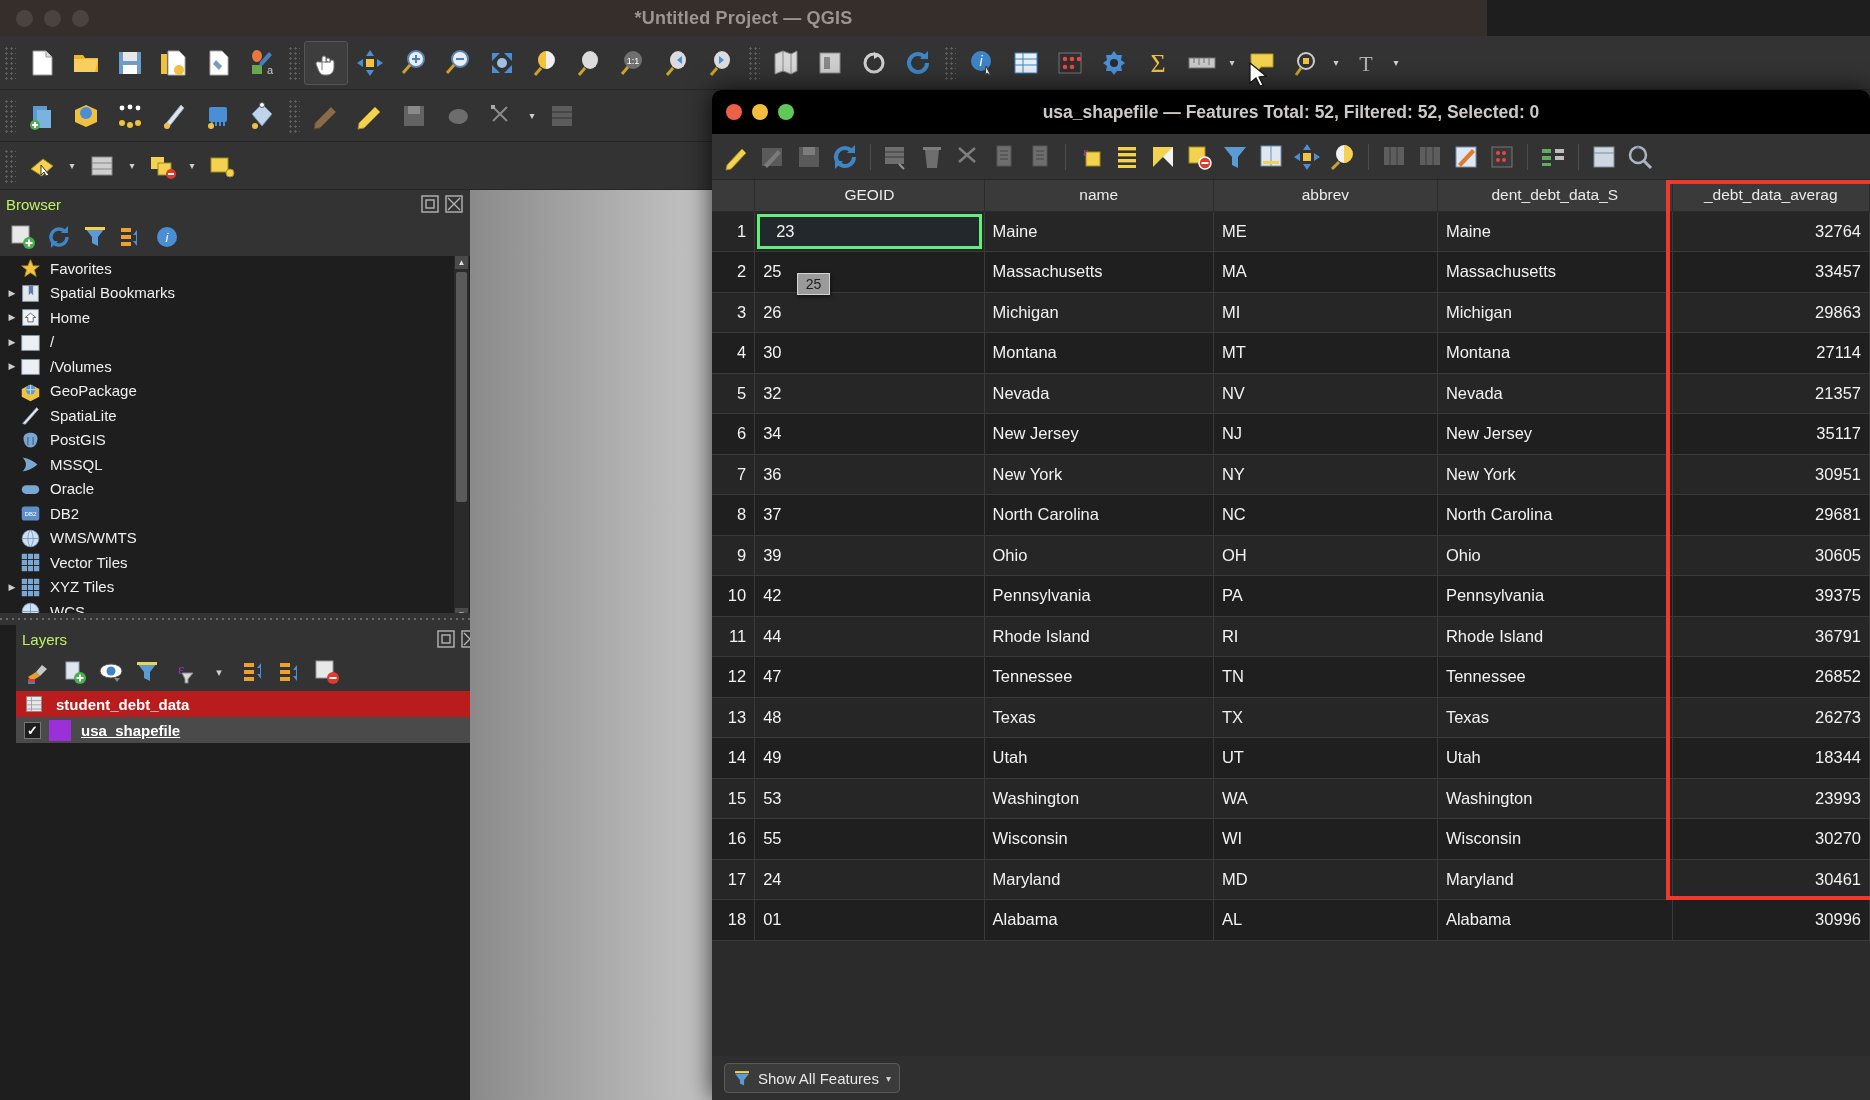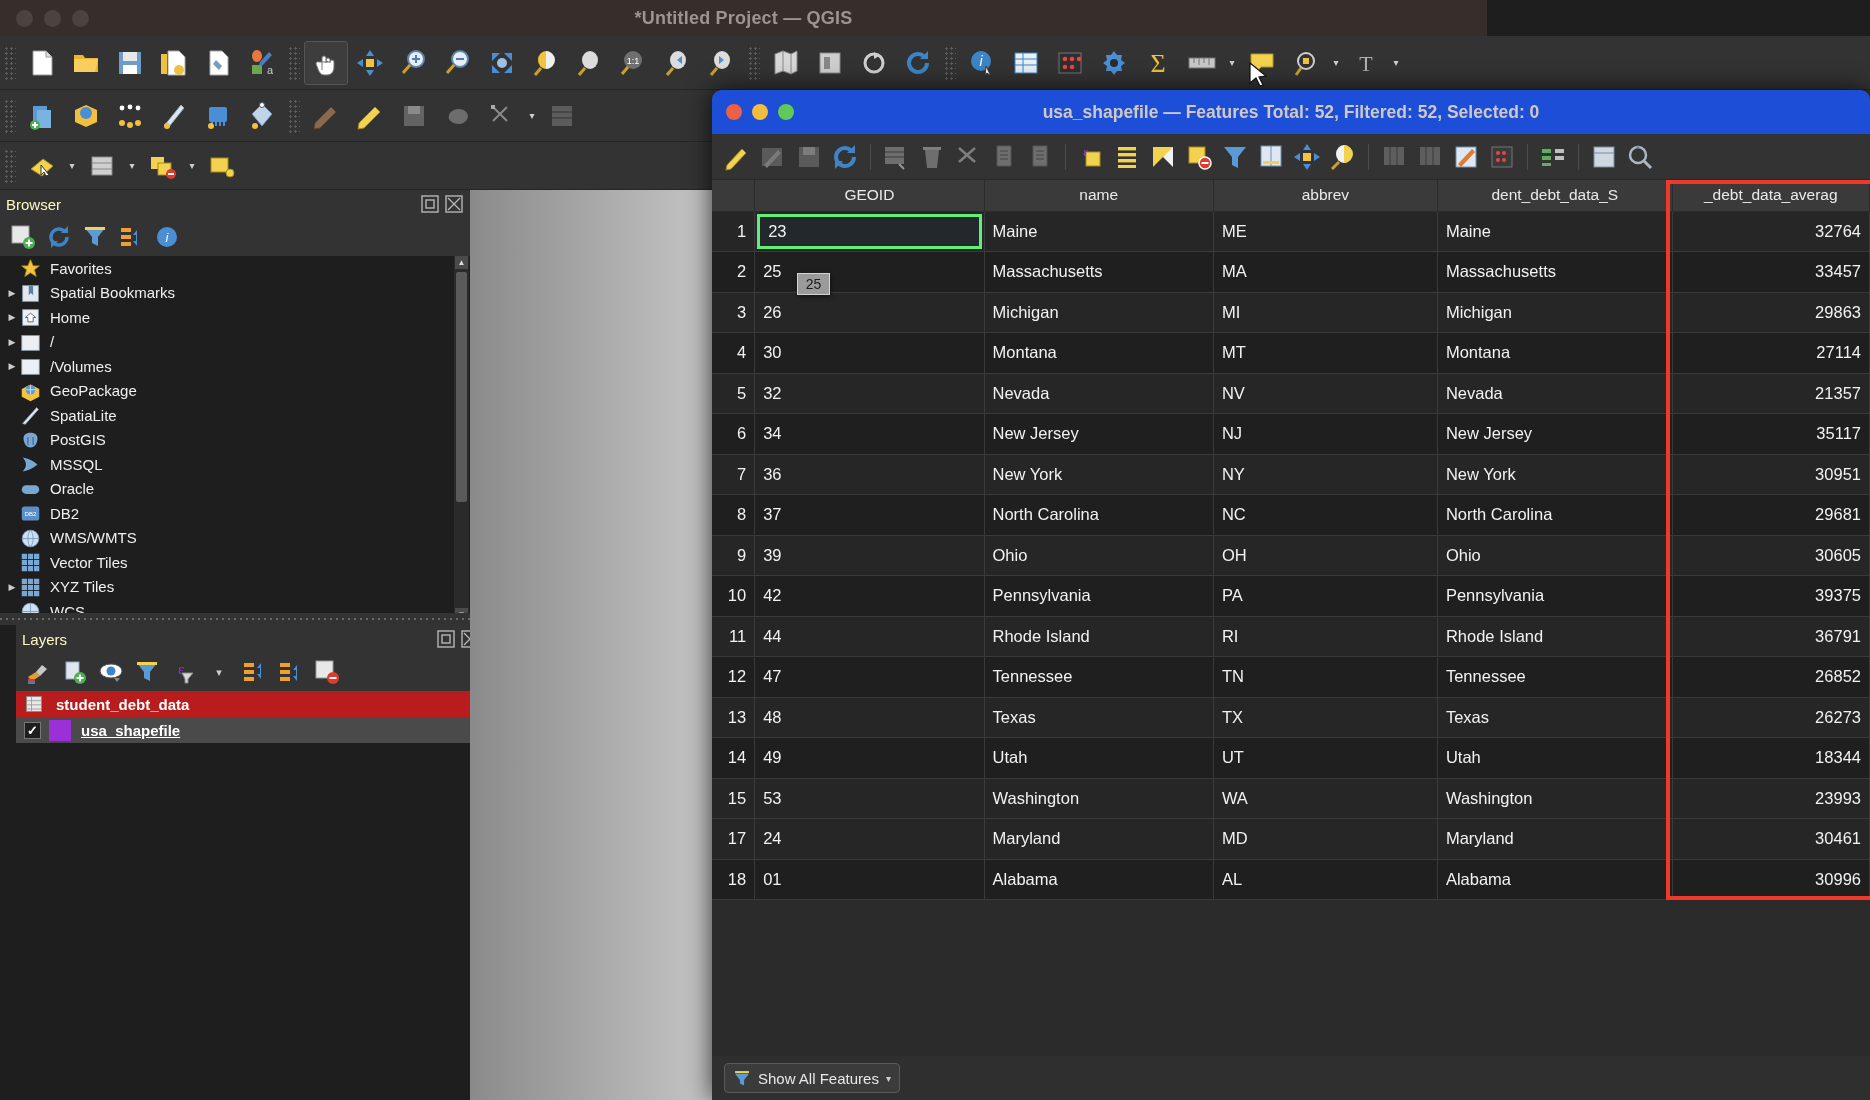--- a/index.html
+++ b/index.html
@@ -52,21 +52,21 @@
   .caret-side { width: 16px; font-size: 10px; color: #cfcfcf; display:flex; align-items:center; justify-content:center; height:44px;}
 
   
   .ico { width: 30px; height: 30px; position: relative; display:block; }
 
   
   .panel-head {
     display: flex; align-items: center; height: 28px;
     padding: 0 6px; background: #333333;
   }
-  .panel-title { font-size: 15px; color: #fef9c3; flex: 1; }
+  .panel-title { font-size: 15px; color: #bef264; flex: 1; }
   .panel-btn { width: 20px; height: 20px; margin-left: 4px; }
   .ptoolbar {
     display: flex; align-items: center; gap: 10px;
     height: 38px; padding: 0 10px; background: #333333;
   }
   .ptbtn { width: 26px; height: 26px; position: relative; }
 
   .tree { background: #1e1e1e; overflow: hidden; position: relative; }
   .trow {
     display: flex; align-items: center; height: 24.5px;
@@ -117,21 +117,21 @@
 
   
   #attr-win {
     position: absolute;
     background: #2b2b2b;
     border-radius: 9px 9px 0 0;
     box-shadow: 0 0 26px rgba(0,0,0,.75);
     overflow: hidden;
   }
   .attr-titlebar {
-    height: 44px; background: #1d4ed8; display: flex; align-items: center;
+    height: 44px; background: #000000; display: flex; align-items: center;
     position: relative; border-radius: 9px 9px 0 0;
   }
   .attr-traffic { display:flex; gap: 10px; margin-left: 14px; }
   .at { width: 16px; height: 16px; border-radius: 50%; }
   .at.r { background: #eb6148; } .at.y { background: #f2bd3f; } .at.g { background: #5fca55; }
   .attr-title {
     position:absolute; left:0; right:0; text-align:center;
     font-size: 17.5px; color: #cfc8c5; font-weight: bold;
   }
   .attr-toolbar {
@@ -156,21 +156,21 @@
     background: #343434; color: #d8d8d8; font-size: 14.5px;
     text-align: right; padding-right: 6px; width: 30px;
   }
   tr.odd td { background: #262626; }
   tr.even td { background: #1f1f1f; }
   td.num { text-align: right; padding-right: 14px; }
   td.sel-cell { position: relative; }
   td.sel-cell .selbox {
     position: absolute; left: 2px; top: 2px; right: 2px; bottom: 2px;
     border: 3px solid #5ff07a; background: #22282c;
-    display: flex; align-items: center; padding-left: 8px;
+    display: flex; align-items: center; padding-left: 16px;
   }
   .tooltip25 {
     position: absolute; background: #9a9a9a; color: #1c1c1c;
     border: 1px solid #d4d4d4; font-size: 14px;
     padding: 2px 8px; box-shadow: 1px 2px 4px rgba(0,0,0,.5);
   }
   .redbox {
     position: absolute; border: 4px solid #f0392b; pointer-events: none;
   }
   .statusbar {
@@ -1076,20 +1076,28 @@
               <td class="num">18344</td>
             </tr>
             <tr class="odd">
               <td class="rownum">15</td>
               <td>53</td>
               <td>Washington</td>
               <td>WA</td>
               <td>Washington</td>
               <td class="num">23993</td>
             </tr>
+            <tr class="even">
+              <td class="rownum">16</td>
+              <td>55</td>
+              <td>Wisconsin</td>
+              <td>WI</td>
+              <td>Wisconsin</td>
+              <td class="num">30270</td>
+            </tr>
             <tr class="odd">
               <td class="rownum">17</td>
               <td>24</td>
               <td>Maryland</td>
               <td>MD</td>
               <td>Maryland</td>
               <td class="num">30461</td>
             </tr>
             <tr class="even">
               <td class="rownum">18</td>

